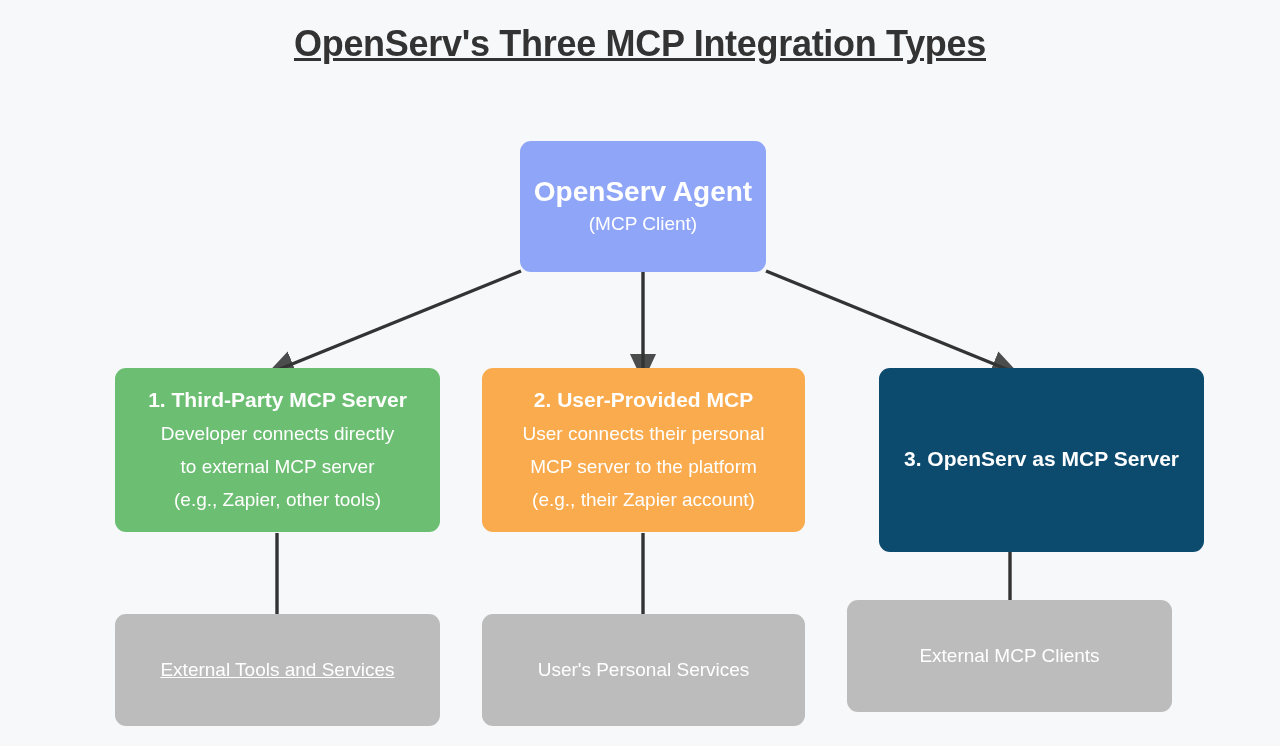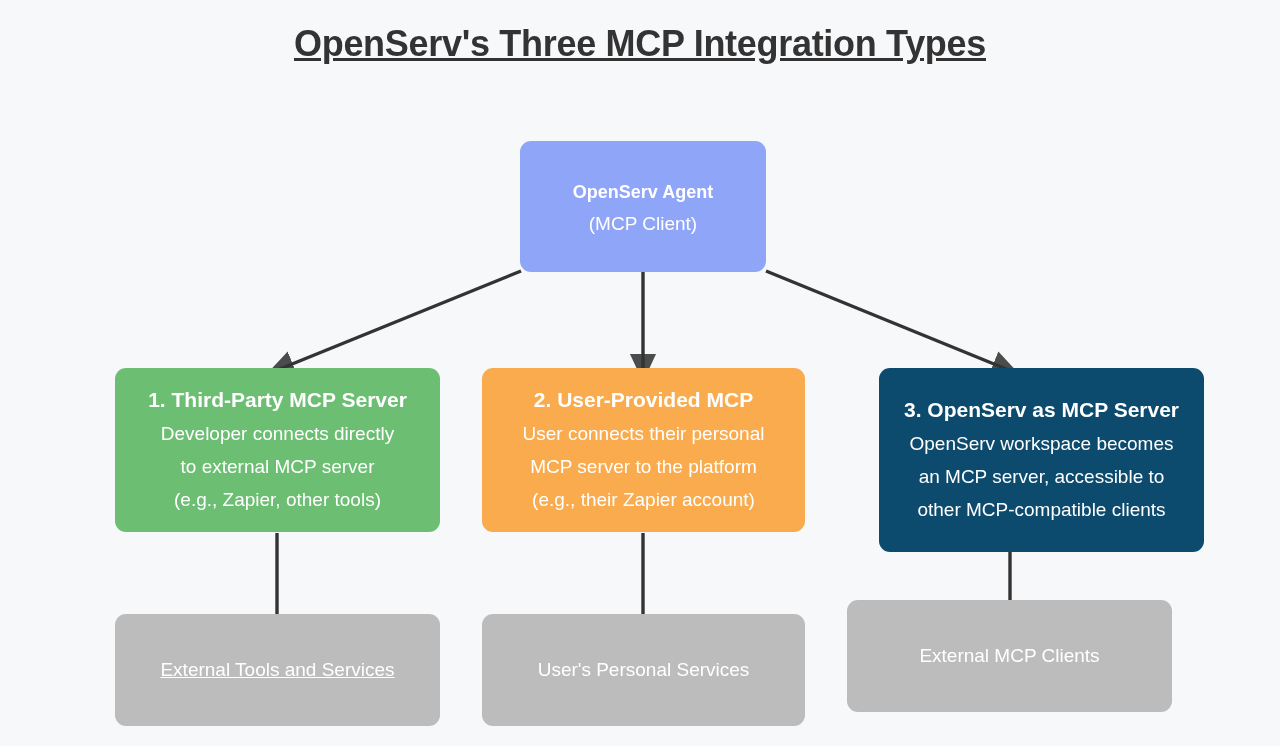--- a/index.html
+++ b/index.html
@@ -71,21 +71,21 @@
   }
 
   
   #node-agent {
     left: 520px;
     top: 141px;
     width: 246px;
     height: 131px;
     background: #8fa5f8;
   }
-  #node-agent .title { font-size: 18px; margin-bottom: 8px; }
+  #node-agent .title { font-size: 28px; margin-bottom: 8px; }
   #node-agent .sub { font-size: 19px; line-height: 22px; }
 
   
   #node-third-party {
     left: 115px;
     top: 368px;
     width: 325px;
     height: 164px;
     background: #6cbe72;
   }
@@ -173,25 +173,20 @@
     <div class="title">2. User-Provided MCP</div>
     <div class="lines">
       <div class="sub">User connects their personal</div>
       <div class="sub">MCP server to the platform</div>
       <div class="sub">(e.g., their Zapier account)</div>
     </div>
   </div>
 
   <div class="node middle" id="node-openserv-server">
     <div class="title">3. OpenServ as MCP Server</div>
-    <div class="lines">
-      <div class="sub">OpenServ workspace becomes</div>
-      <div class="sub">an MCP server, accessible to</div>
-      <div class="sub">other MCP-compatible clients</div>
-    </div>
   </div>
 
   <div class="node bottom" id="node-external-tools">
     <div class="sub">External Tools and Services</div>
   </div>
 
   <div class="node bottom" id="node-personal-services">
     <div class="sub">User's Personal Services</div>
   </div>
 

